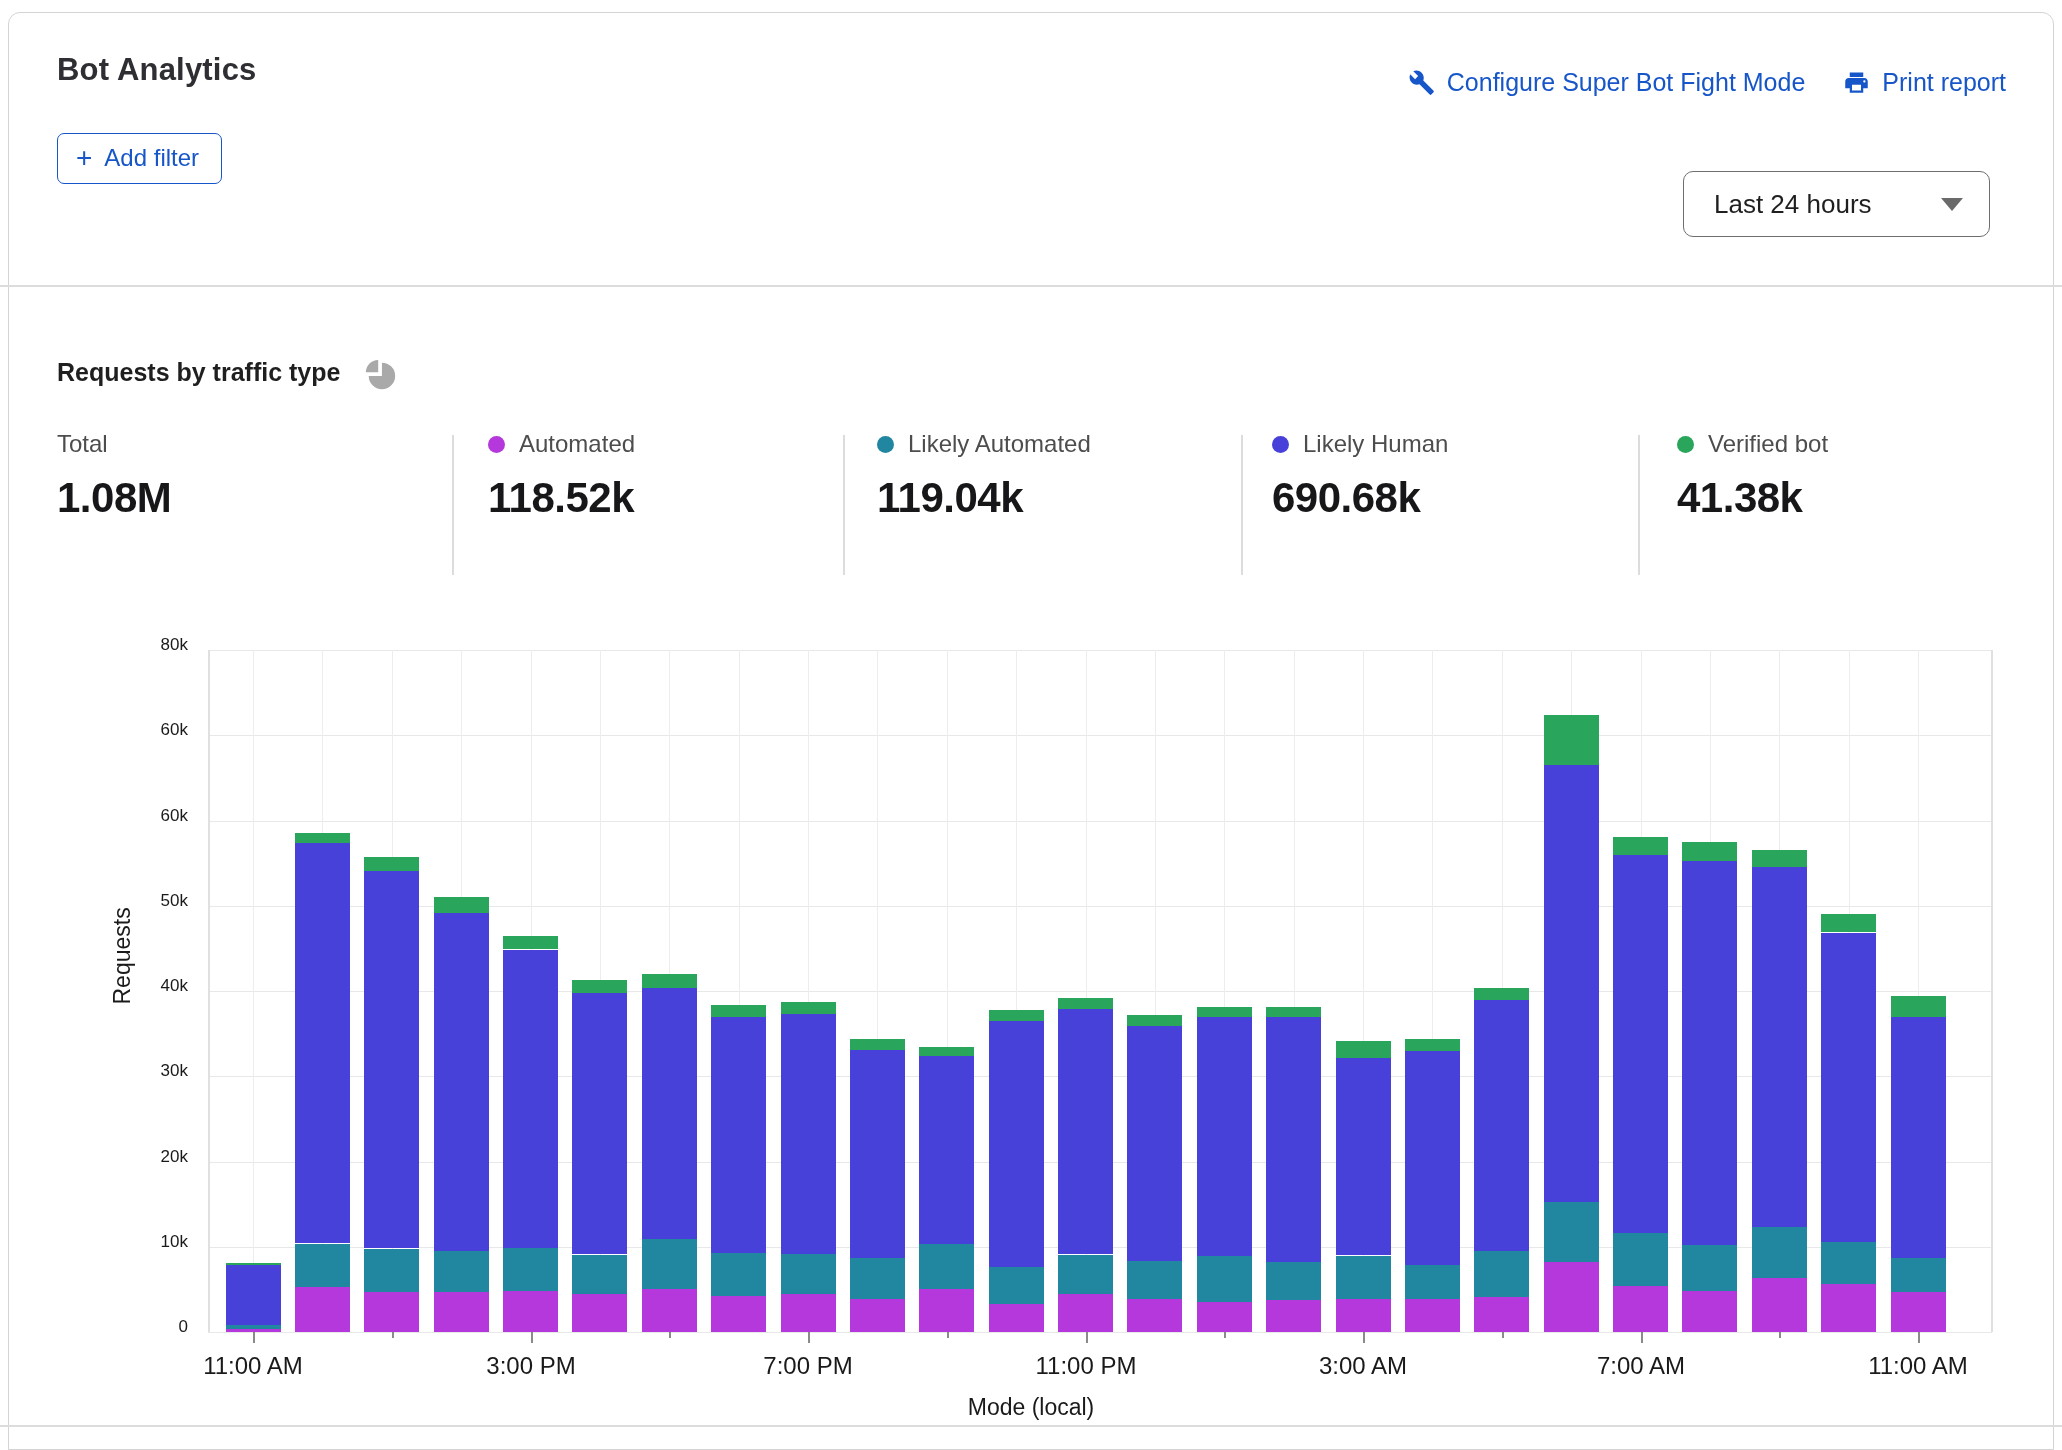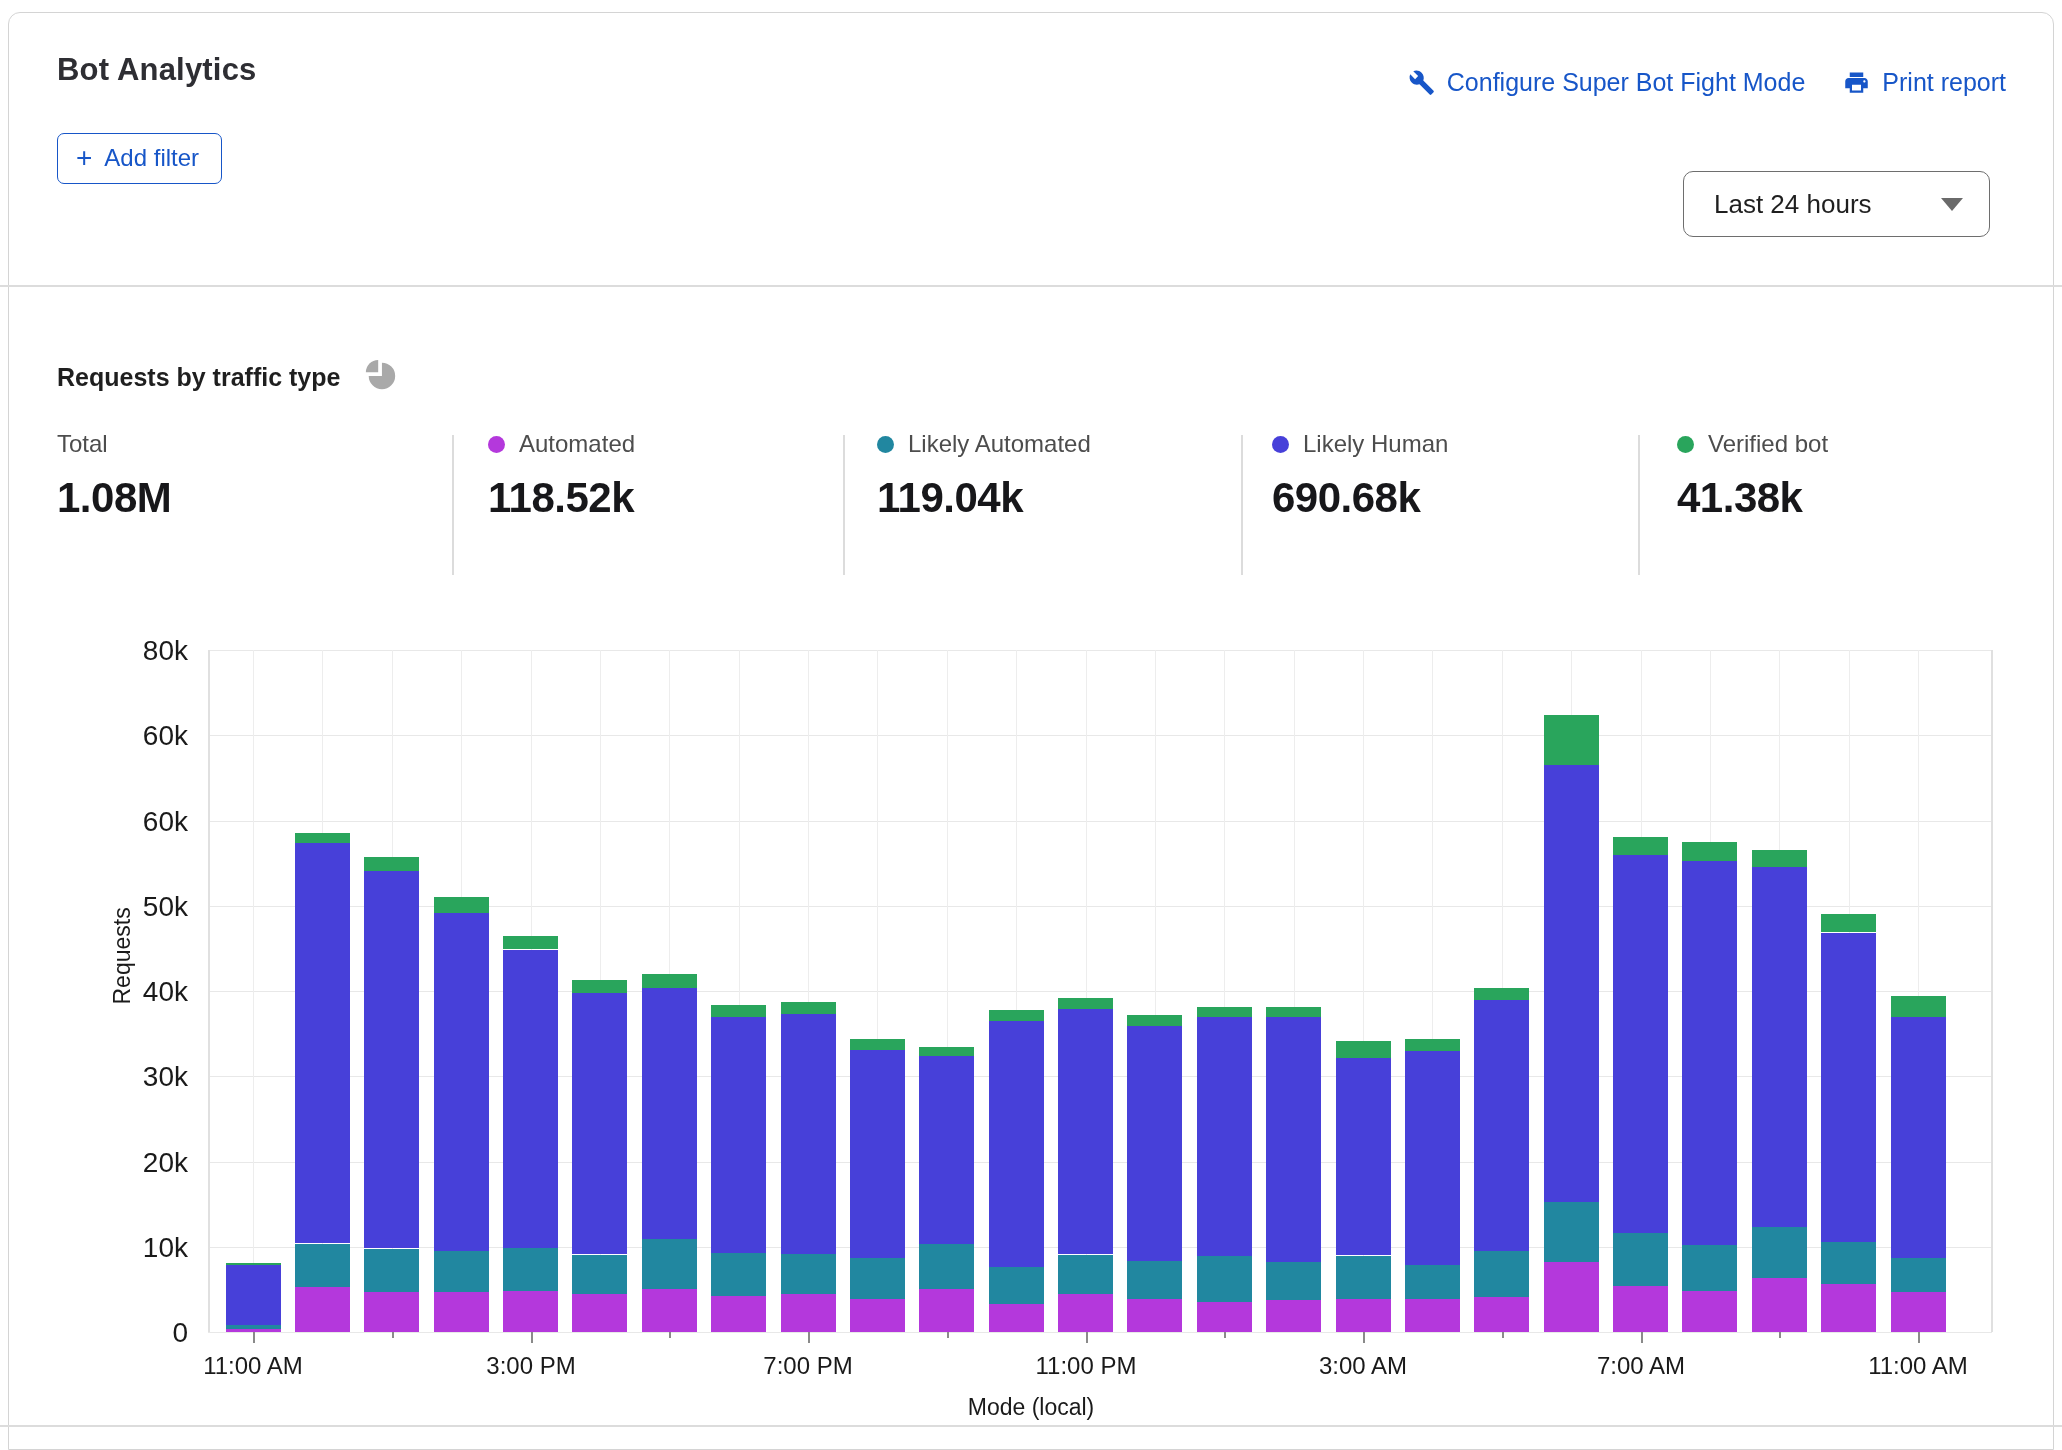--- a/index.html
+++ b/index.html
@@ -15,38 +15,38 @@
   .add-filter-btn { left:57px; top:133px; display:flex; align-items:center; gap:12px;
         border:1.8px solid #1756c8; color:#1756c8; border-radius:7px; background:#fff;
         font-size:24px; padding:10px 22px 11px 18px; cursor:pointer; font-family:inherit; }
   .plus { font-size:28px; font-weight:400; line-height:20px; }
   .dropdown { left:1683px; top:171px; width:307px; height:66px; border:1.5px solid #6e6e6e;
         border-radius:10px; display:flex; align-items:center; padding:0 26px 0 30px;
         font-size:26px; color:#1f1f1f; cursor:pointer; background:#fff; justify-content:space-between; }
   .caret { width:0; height:0; border-left:11px solid transparent; border-right:11px solid transparent;
         border-top:13px solid #6a6a6a; }
   .divider-h { left:0; width:100%; height:1.5px; background:#dcdcdc; }
-  .section-title-row { left:57px; top:358px; display:flex; align-items:center; gap:24px; }
+  .section-title-row { left:57px; top:358px; display:flex; align-items:flex-start; gap:24px; }
   .section-title { font-size:25px; font-weight:700; color:#1f1f1f; }
   
   .stats-row { left:0; top:420px; width:100%; height:150px;margin-top:10px; }
   .stat-col { position:absolute; top:0; }
   .stat-label { display:flex; align-items:center; gap:14px; font-size:24px; color:#4d4d4d; }
   .dot { width:17px; height:17px; border-radius:50%; flex:0 0 auto; }
   .stat-value { margin-top:16px; font-size:42px; font-weight:700; color:#17171a; letter-spacing:-.5px; }
   .stat-divider { position:absolute; top:5px; height:140px; width:1.5px; background:#dcdcdc; }
   
   .ylabel { left:74px; top:991px; transform:rotate(-90deg) translate(50%,0); transform-origin:center;
             font-size:23px; color:#1a1a1a; }
   .xlabel { left:0; top:1394px; width:2062px; text-align:center; font-size:23px; color:#1a1a1a; }
   .plot { left:208px; top:650px; width:1784px; height:682px; }
   .gridline-h { position:absolute; left:0; width:100%; height:1px; background:#e8e8e8; }
   .gridline-v { position:absolute; top:0; width:1px; height:100%; background:#ededed; }
   .edge-v { position:absolute; top:0; width:1.5px; height:100%; background:#e0e0e0; }
-  .ytick { position:absolute; right:1874px; width:180px; text-align:right; font-size:28px; color:#1a1a1a; }
+  .ytick { position:absolute; right:1874px; width:180px; text-align:right; font-size:17px; color:#1a1a1a; }
   .xtick-label { position:absolute; top:1352px; width:200px; margin-left:-100px; text-align:center;
                  font-size:24px; color:#1a1a1a; }
   .tick-mark { position:absolute; top:1332px; width:2px; background:#8a8a8a; }
   .bar { position:absolute; bottom:0; width:55px; }
   .seg { position:absolute; left:0; width:100%; }
 </style>
 </head>
 <body>
 
 <div class="card"></div>

